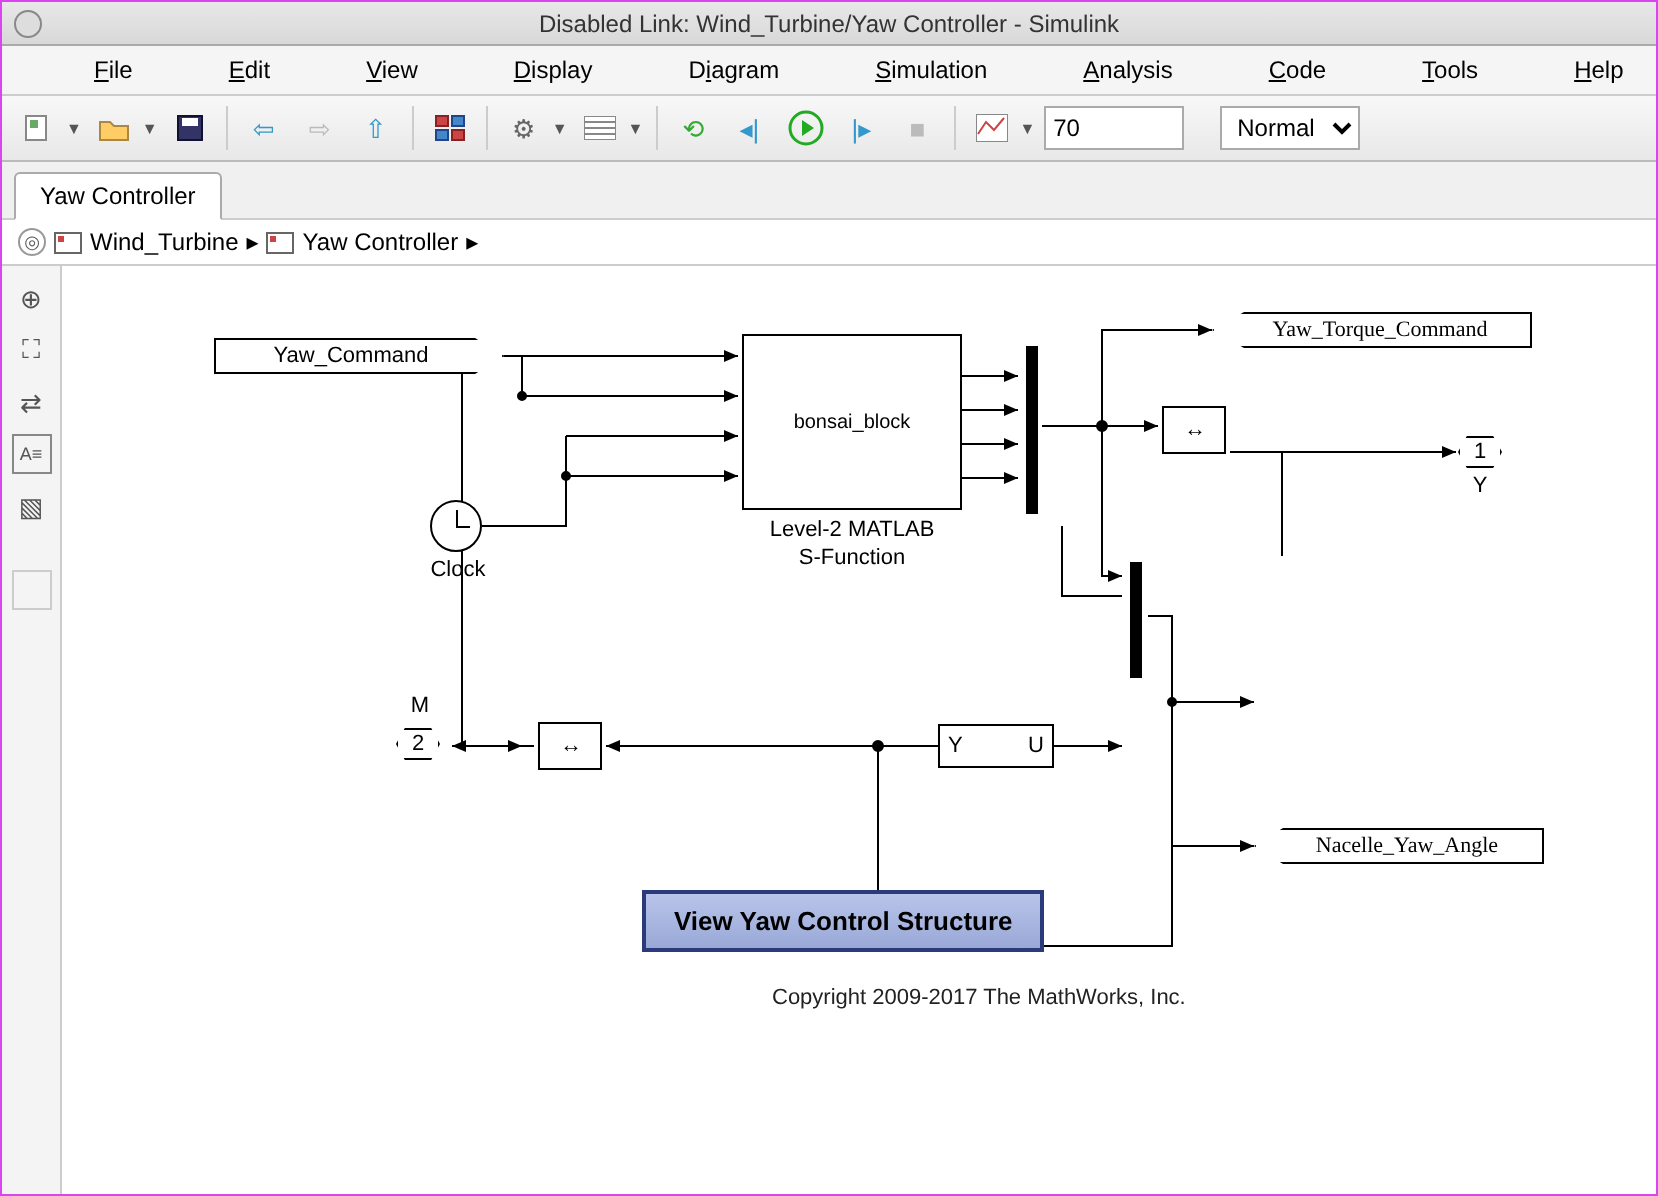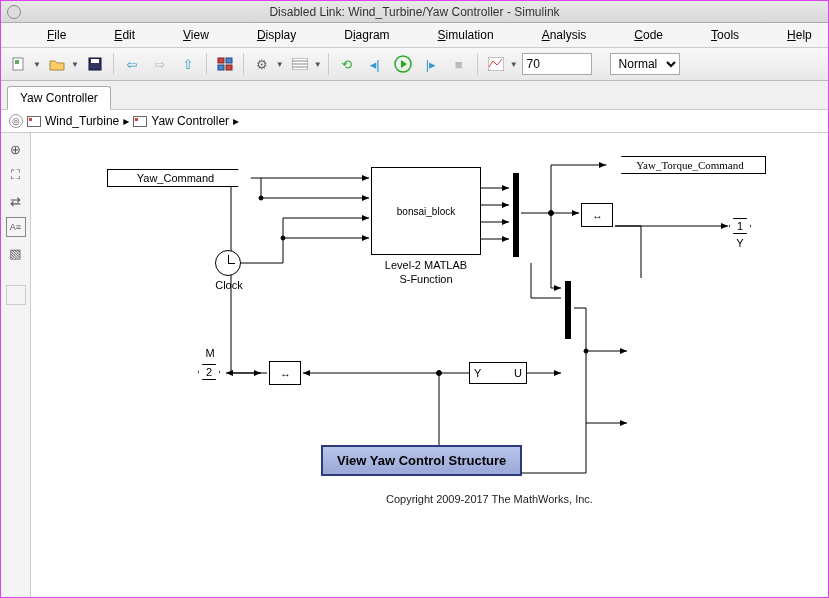--- a/index.html
+++ b/index.html
@@ -242,20 +242,23 @@
       <div class="tag outport-tag" style="left:575px; top:23px; width:160px; height:18px">
         <span>Yaw_Torque_Command</span>
       </div>
 
       <div class="portnum hex" style="left:698px; top:85px">
         <span>1</span>
       </div>
       <div class="lbl" style="left:700px; top:104px; width:18px">Y</div>
 
 
+      <div class="tag outport-tag" style="left:596px; top:281px; width:145px; height:18px">
+        <span>Nacelle_Yaw_Angle</span>
+      </div>
 
       <div class="block" style="left:438px; top:229px; width:58px; height:22px; font-size:11px; justify-content:space-between; padding:0 4px">
         <span>Y</span>
         <span>U</span>
       </div>
 
       <div class="tinyblk" style="left:238px; top:228px">
           <span class="arrowsx">↔</span>
         </div>
 

